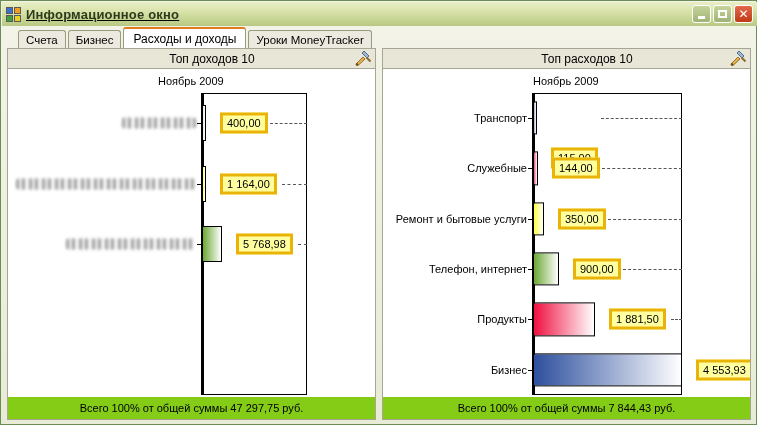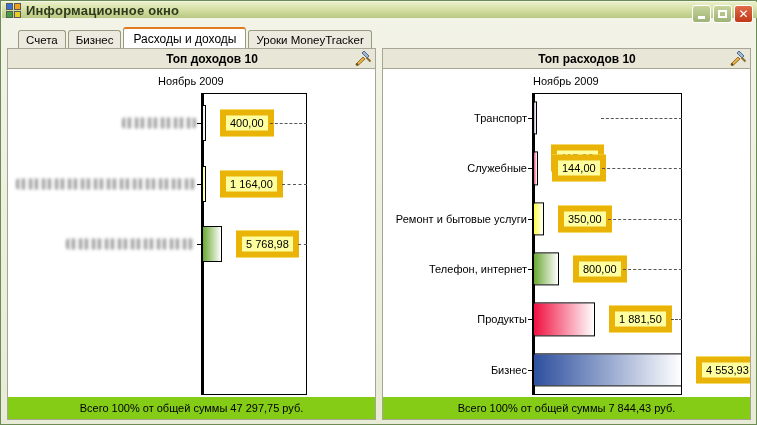--- a/index.html
+++ b/index.html
@@ -9,23 +9,23 @@
     background:#d4d0c8;
   }
   .window{
     position:absolute;left:0;top:0;width:757px;height:425px;
     box-sizing:border-box;
     background:linear-gradient(to bottom,#f3f4e8 0%,#e8ecd6 100%);
     border:1px solid #6d8b54;
   }
   
   .titlebar{
-    position:absolute;left:1px;top:1px;width:755px;height:16px;
+    position:absolute;left:1px;top:1px;width:755px;height:24px;
     background:linear-gradient(to bottom,#e9efc8 0%,#dbe4ad 35%,#c9d695 70%,#b8c883 100%);
-    display:flex;align-items:center;
+    display:flex;align-items:center;text-decoration:underline;
   }
   .app-icon{
     width:15px;height:15px;margin-left:4px;margin-right:5px;
     display:grid;grid-template-columns:1fr 1fr;grid-template-rows:1fr 1fr;
     gap:1px;flex:0 0 auto;
   }
   .app-icon i{display:block;border:1px solid #5a5a5a;}
   .app-icon i:nth-child(1){background:#3b6fd0;}
   .app-icon i:nth-child(2){background:#f0a01e;}
   .app-icon i:nth-child(3){background:#3fa03f;}
@@ -70,21 +70,21 @@
   .panel{
     width:369px;height:372px;box-sizing:border-box;
     background:#ffffff;border:1px solid #a7a696;
     display:flex;flex-direction:column;
   }
   .panel-head{
     height:19px;flex:0 0 19px;
     background:#e8e6d6;border-bottom:1px solid #a7a696;
     display:flex;align-items:center;justify-content:center;position:relative;
   }
-  .panel-title{font-size:12px;font-weight:bold;color:#000;margin-left:41px;}
+  .panel-title{font-size:12px;font-weight:normal;color:#000;margin-left:41px;}
   .tools-icon{position:absolute;right:3px;top:1px;width:18px;height:16px;}
   .panel-body{
     flex:1;background:#fff;position:relative;overflow:hidden;
   }
   .chart-sub{
     position:absolute;left:0;top:6px;width:100%;text-align:center;
     font-size:11px;color:#000;
   }
   .chart-sub.left{text-align:left;padding-left:150px;}
   .chart-sub.right{text-align:left;padding-left:150px;}
@@ -115,21 +115,21 @@
   .bar{
     position:absolute;top:50%;transform:translateY(-50%);
     border:1px solid #000;box-sizing:border-box;height:34px;
   }
   .leader{
     position:absolute;top:50%;height:0;
     border-top:1px dashed #555;
   }
   .val-box{
     position:absolute;top:50%;transform:translateY(-50%);
-    background:#ffffa0;border:6px solid #eab308;
+    background:#ffffa0;border:3px solid #eab308;
     font-size:11px;color:#000;padding:1px 4px;white-space:nowrap;
     line-height:13px;
   }
   
   .blur{
     position:absolute;right:0;top:50%;transform:translateY(-50%);
     height:11px;
     background:repeating-linear-gradient(90deg,
       rgba(120,120,120,.85) 0px, rgba(120,120,120,.85) 3px,
       rgba(200,200,200,.35) 3px, rgba(200,200,200,.35) 6px,
@@ -251,21 +251,21 @@
               <div class="tick" style="left: 145px; top: 25.1667px;"></div>
               <div class="cat-label" style="right: 223px;">Ремонт и бытовые услуги</div>
               <div class="bar" style="left: 150px; width: 11px; height: 33.22px; background: linear-gradient(to right, rgb(255, 255, 64) 0%, rgb(255, 255, 255) 100%);"></div>
               <div class="val-box" style="left: 175px;">350,00</div>
               <div class="leader" style="left: 224.8px; width: 74.2px;"></div>
             </div>
             <div class="row" style="top: 151px; height: 50.3333px;">
               <div class="tick" style="left: 145px; top: 25.1667px;"></div>
               <div class="cat-label" style="right: 223px;">Телефон, интернет</div>
               <div class="bar" style="left: 150px; width: 26px; height: 33.22px; background: linear-gradient(to right, rgb(106, 168, 50) 0%, rgb(255, 255, 255) 100%);"></div>
-              <div class="val-box" style="left: 190px;">800,00</div>
+              <div class="val-box" style="left: 190px;">900,00</div>
               <div class="leader" style="left: 239.8px; width: 59.2px;"></div>
             </div>
             <div class="row" style="top: 201.333px; height: 50.3333px;">
               <div class="tick" style="left: 145px; top: 25.1667px;"></div>
               <div class="cat-label" style="right: 223px;">Продукты</div>
               <div class="bar" style="left: 150px; width: 62px; height: 33.22px; background: linear-gradient(to right, rgb(240, 16, 64) 0%, rgb(255, 255, 255) 100%);"></div>
               <div class="val-box" style="left: 226px;">1 881,50</div>
               <div class="leader" style="left: 288.4px; width: 10.6px;"></div>
             </div>
             <div class="row" style="top: 251.667px; height: 50.3333px;">

